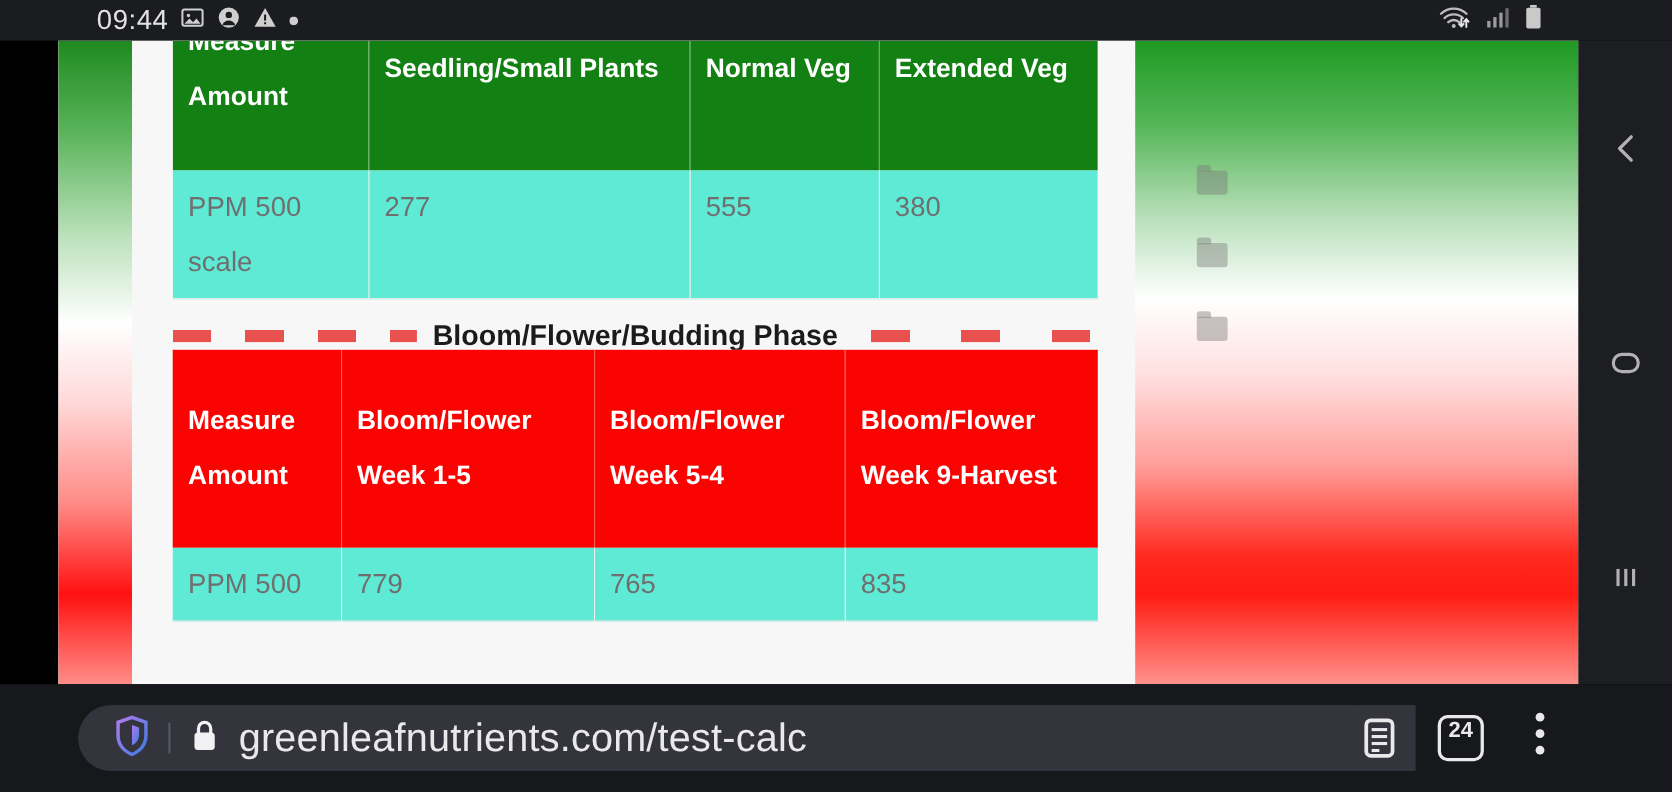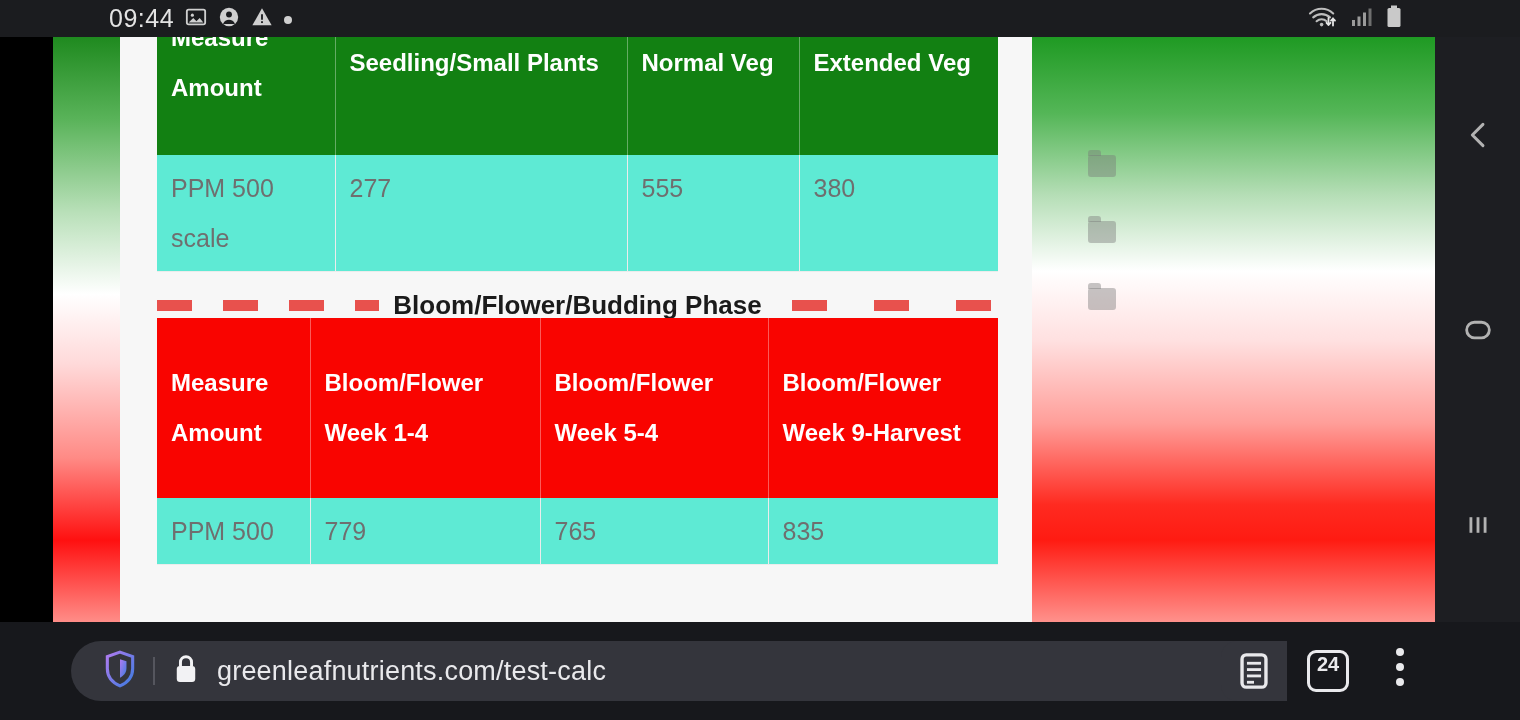--- a/index.html
+++ b/index.html
@@ -8,21 +8,21 @@
     background: #000;
     font-family: "Liberation Sans", sans-serif;
     overflow: hidden;
   }
   #root { position: relative; width: 1520px; height: 720px; background: #000; }
 
   
   .statusbar {
     position: absolute; left: 0; top: 0; width: 1520px; height: 37px;
     background: #1b1c1f; color: #cfcfcf;
-    display: flex; align-items: center; padding-left: 21px;
+    display: flex; align-items: center;
   }
   .sb-left { display: flex; align-items: center; gap: 11px; margin-left: 88px; }
   .sb-clock { font-size: 25px; font-weight: 400; color: #e3e3e3; letter-spacing: .5px; }
   .sb-right { display: flex; align-items: center; gap: 13px; margin-left: auto; margin-right: 118px; }
   .sb-ico { display: block; }
 
   
   .screen {
     position: absolute; left: 53px; top: 37px; width: 1382px; height: 585px;
     background: #f7f7f7; overflow: hidden;
@@ -110,21 +110,21 @@
     background: #17181c; display: flex; align-items: center;
   }
   .urlbar {
     margin-left: 71px; width: 1215px; height: 60px;
     background: #34353c; border-radius: 30px;
     display: flex; align-items: center; padding: 0 16px;
   }
   .shield { margin-left: 16px; margin-right: 16px; }
   .divider { width: 2px; height: 28px; background: #55565e; margin-right: 18px; }
   .lock { margin-right: 18px; }
-  .url-text { color: #e9e9ec; font-size: 27px; font-weight: 400; letter-spacing: .2px; }
+  .url-text { color: #e9e9ec; font-size: 36px; font-weight: 400; letter-spacing: .2px; }
   .reader-btn {
     width: 66px; height: 60px; border-radius: 16px 0 0 16px; background: #34353c;
     display: flex; align-items: center; justify-content: center;
     position: absolute; left: 1221px; top: 641px;
   }
   .tabcount {
     position: absolute; left: 1307px; top: 650px;
     width: 42px; height: 42px; border: 3px solid #e9e9ec; border-radius: 9px;
     display: flex; align-items: flex-start; justify-content: center;
     color: #e9e9ec; font-size: 20px; font-weight: 700;
@@ -241,21 +241,21 @@
           <table class="bloom">
             <colgroup>
                 <col class="c1">
                 <col class="c2">
                 <col class="c3">
                 <col class="c4">
               </colgroup>
             <thead>
               <tr>
                 <th>Measure Amount</th>
-                <th>Bloom/Flower Week 1-4</th>
+                <th>Bloom/Flower Week 1-5</th>
                 <th>Bloom/Flower Week 5-4</th>
                 <th>Bloom/Flower Week 9-Harvest</th>
               </tr>
             </thead>
             <tbody>
               <tr>
                 <td>PPM 500</td>
                 <td>779</td>
                 <td>765</td>
                 <td>835</td>

